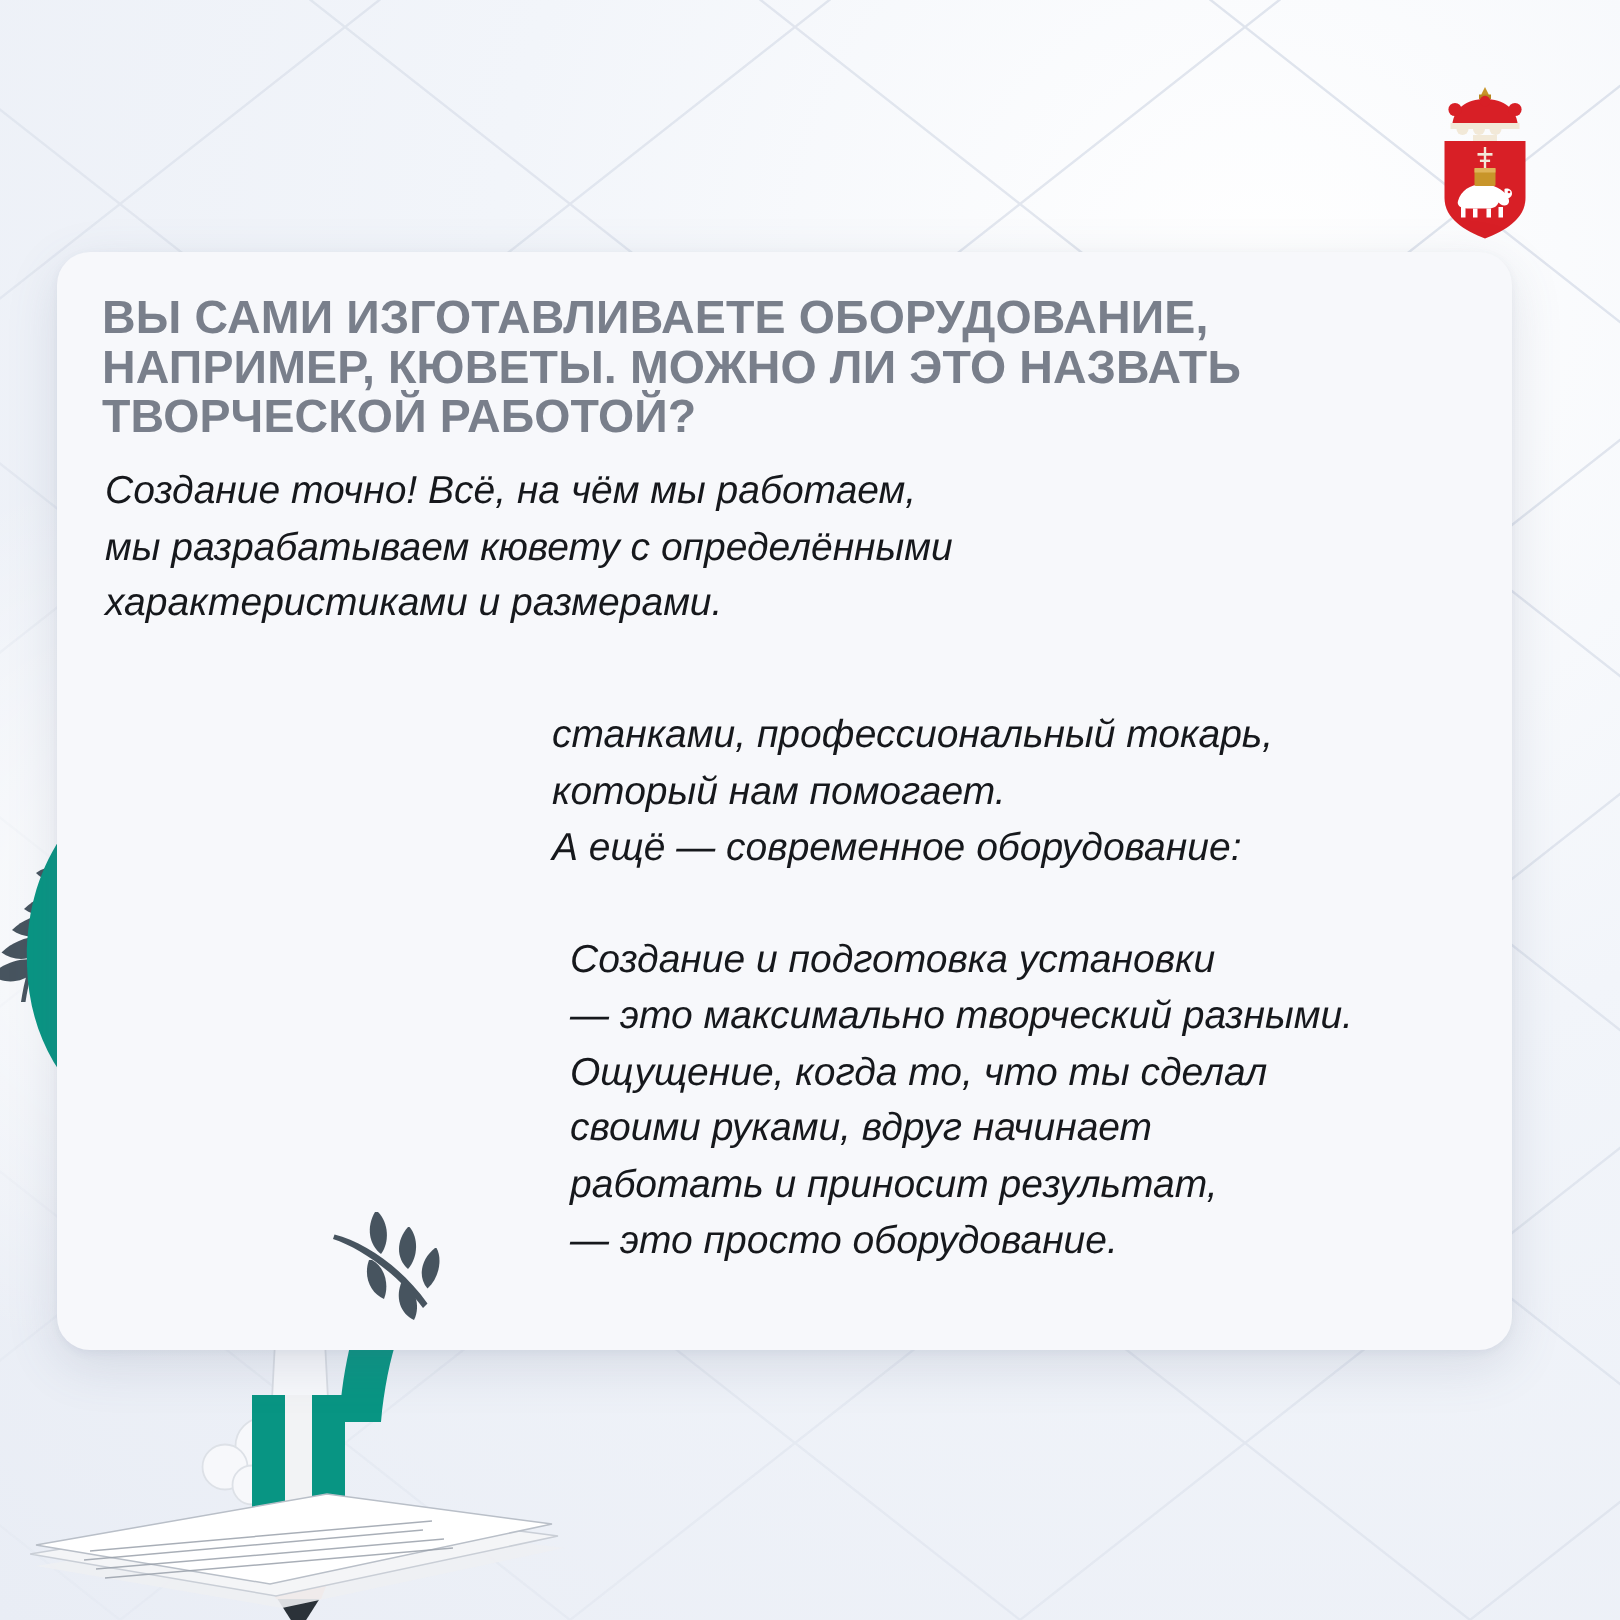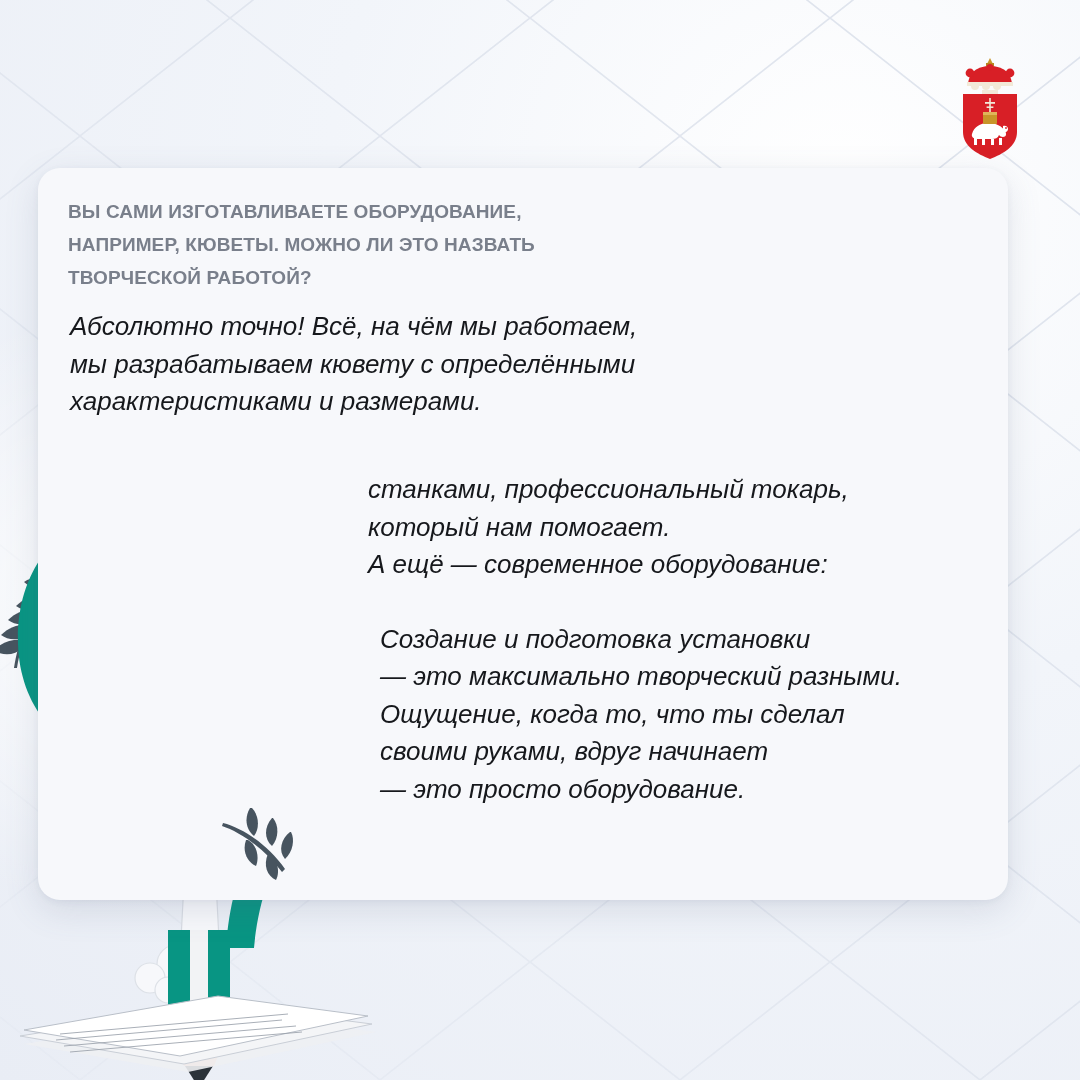--- a/index.html
+++ b/index.html
@@ -53,21 +53,21 @@
     border-radius: 22px;
     box-shadow: 0 10px 34px rgba(86,98,128,.16), 0 2px 6px rgba(86,98,128,.07);
   }
 
   #heading {
     position: absolute;
     left: 30px; top: 27px;
     width: 860px;
     color: #797f8b;
     font-weight: bold;
-    font-size: 19px;
+    font-size: 31px;
     line-height: 33px;
     letter-spacing: .1px;
   }
   #heading .hl { display: block; white-space: nowrap; }
 
   .body-text {
     color: #16181c;
     font-style: italic;
     font-size: 26px;
     line-height: 37.5px;
@@ -325,36 +325,37 @@
 
 <div id="card">
 
   <h1 id="heading">
     <span class="hl">ВЫ САМИ ИЗГОТАВЛИВАЕТЕ ОБОРУДОВАНИЕ,</span>
     <span class="hl">НАПРИМЕР, КЮВЕТЫ. МОЖНО ЛИ ЭТО НАЗВАТЬ</span>
     <span class="hl">ТВОРЧЕСКОЙ РАБОТОЙ?</span>
   </h1>
 
   <div id="para-1" class="body-text">
-    <span class="tl">Абсолютно точно! Всё, на чём мы работаем,</span>
+    <span class="tl">Создание точно! Всё, на чём мы работаем,</span>
     <span class="tl">мы разрабатываем кювету с определёнными</span>
     <span class="tl">характеристиками и размерами.</span>
   </div>
 
   <div id="col-right">
     <div id="para-2" class="body-text">
       <span class="tl">станками, профессиональный токарь,</span>
       <span class="tl">который нам помогает.</span>
       <span class="tl">А ещё — современное оборудование:</span>
     </div>
     <div id="para-3" class="body-text">
       <span class="tl">Создание и подготовка установки</span>
       <span class="tl">— это максимально творческий разными.</span>
       <span class="tl">Ощущение, когда то, что ты сделал</span>
       <span class="tl">своими руками, вдруг начинает</span>
+      <span class="tl">работать и приносит результат,</span>
       <span class="tl">— это просто оборудование.</span>
     </div>
   </div>
 </div>
 
 <svg style="position:absolute;left:216px;top:796px;width:108px;height:92px;" viewBox="0 0 108 92">
   <g fill="#47545f">
     <path d="M6 30 C24 36 48 52 66 76 L69 73 C52 49 27 32 7 27 Z"></path>
     <path d="M34 12 C28 22 30 34 38 40 C44 32 43 19 36 12 Z"></path>
     <path d="M56 22 C48 31 48 43 56 50 C63 42 63 29 57 22 Z"></path>

